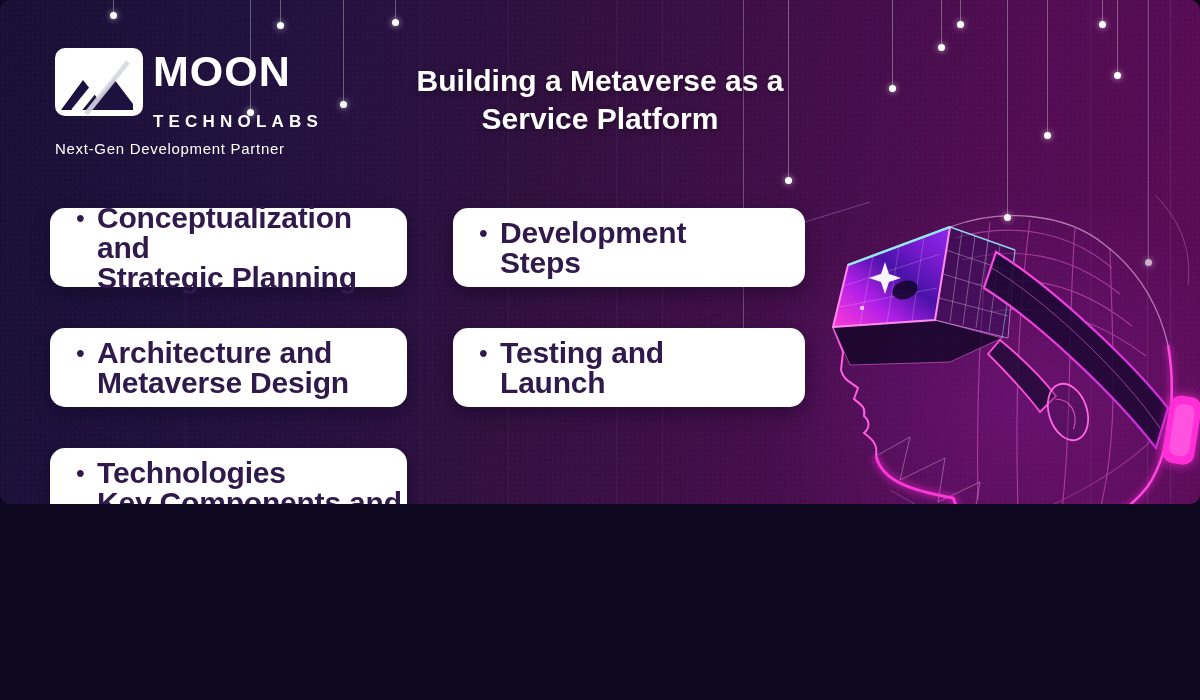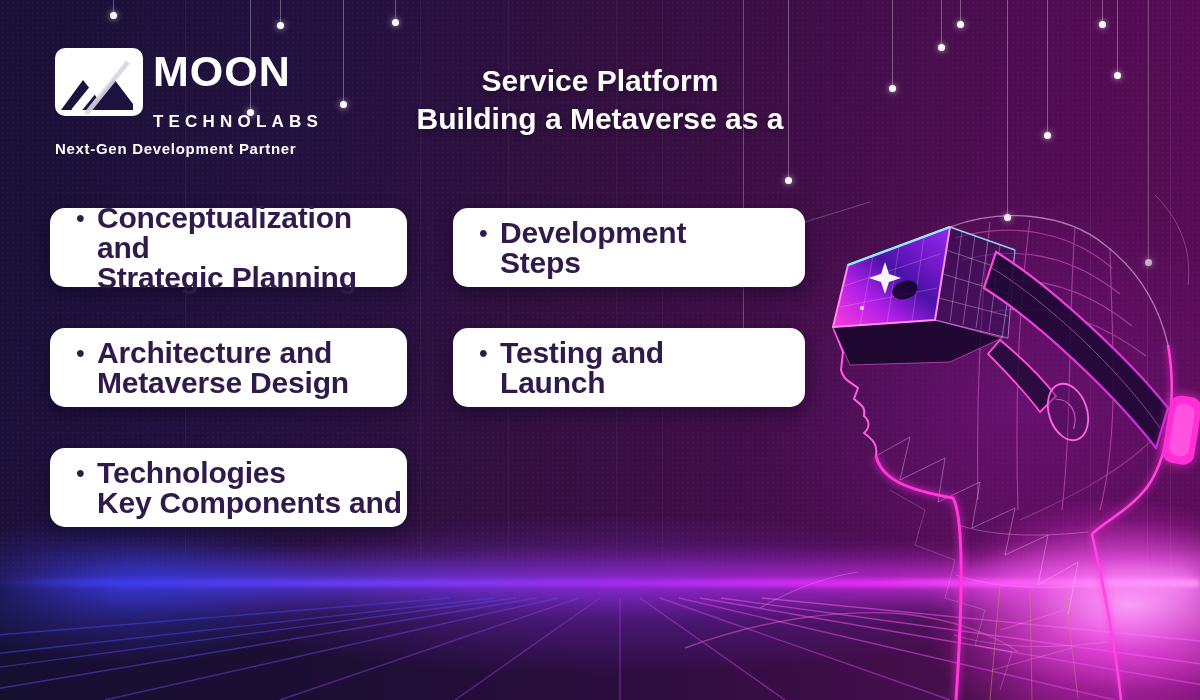--- a/index.html
+++ b/index.html
@@ -1,19 +1,20 @@
 <!DOCTYPE html>
 <html><head>
 <meta charset="utf-8">
 <style>
   html,body{margin:0;padding:0;background:#0d0820;}
   .stage{
-    position:relative;width:1200px;height:700px;overflow:hidden;
+    position:relative;width:1200px;height:504px;overflow:hidden;
     font-family:"Liberation Sans",sans-serif;
     background:linear-gradient(103deg,#181036 0%,#241140 26%,#32103f 45%,#430e4a 64%,#530c53 82%,#5a0c55 100%);
+    border-radius:10px;
   }
   .stage *{box-sizing:border-box;}
   
   .dot-texture{
     position:absolute;inset:0;z-index:1;pointer-events:none;
     background-image:radial-gradient(rgba(255,255,255,0.05) 1px,transparent 1px);
     background-size:5px 5px;opacity:.55;
   }
   
   .vline{position:absolute;top:0;width:1px;background:rgba(255,255,255,0.10);z-index:2;}
@@ -44,21 +45,21 @@
   .bloom-core{position:absolute;left:950px;top:520px;width:360px;height:170px;z-index:7;
     background:radial-gradient(closest-side,rgba(255,175,255,.85),rgba(255,120,250,.35) 55%,rgba(255,120,250,0));}
   .head-svg{position:absolute;left:700px;top:190px;z-index:8;overflow:visible;}
   
   .logo{position:absolute;left:55px;top:48px;z-index:10;color:#fff;}
   .logo-row{display:flex;align-items:flex-start;}
   .logo-icon{width:88px;height:68px;display:block;}
   .logo-words{margin-left:10px;padding-top:2px;}
   .brand{font-size:43px;font-weight:800;letter-spacing:1px;line-height:1;}
   .brand-sub{font-size:17px;font-weight:600;letter-spacing:5.2px;margin-top:19px;}
-  .tagline{font-size:15px;font-weight:700;letter-spacing:.7px;margin-top:8px;}
+  .tagline{font-size:15px;font-weight:400;letter-spacing:.7px;margin-top:8px;}
   
   .headline{position:absolute;left:300px;top:62px;width:600px;z-index:10;
     text-align:center;color:#ffffff;font-size:30px;line-height:38px;font-weight:700;
     text-shadow:0 2px 6px rgba(0,0,0,.35);}
   
   .card{
     position:absolute;height:79px;background:#ffffff;border-radius:15px;z-index:10;
     box-shadow:0 6px 18px rgba(10,4,30,.45);
     display:flex;align-items:center;padding-left:26px;
   }
@@ -287,22 +288,22 @@
       </svg>
       <div class="logo-words">
         <div class="brand">MOON</div>
         <div class="brand-sub">TECHNOLABS</div>
       </div>
     </div>
     <div class="tagline">Next-Gen Development Partner</div>
   </div>
 
   <div class="headline">
+    <div>Building a Metaverse as a</div>
     <div>Service Platform</div>
-    <div>Building a Metaverse as a</div>
   </div>
 
   <div class="card col-l row-1">
     <div class="card-inner">
       <span class="card-bullet">•</span>
       <div class="card-text">
         <div>Conceptualization and</div>
         <div>Strategic Planning</div>
       </div>
     </div>

